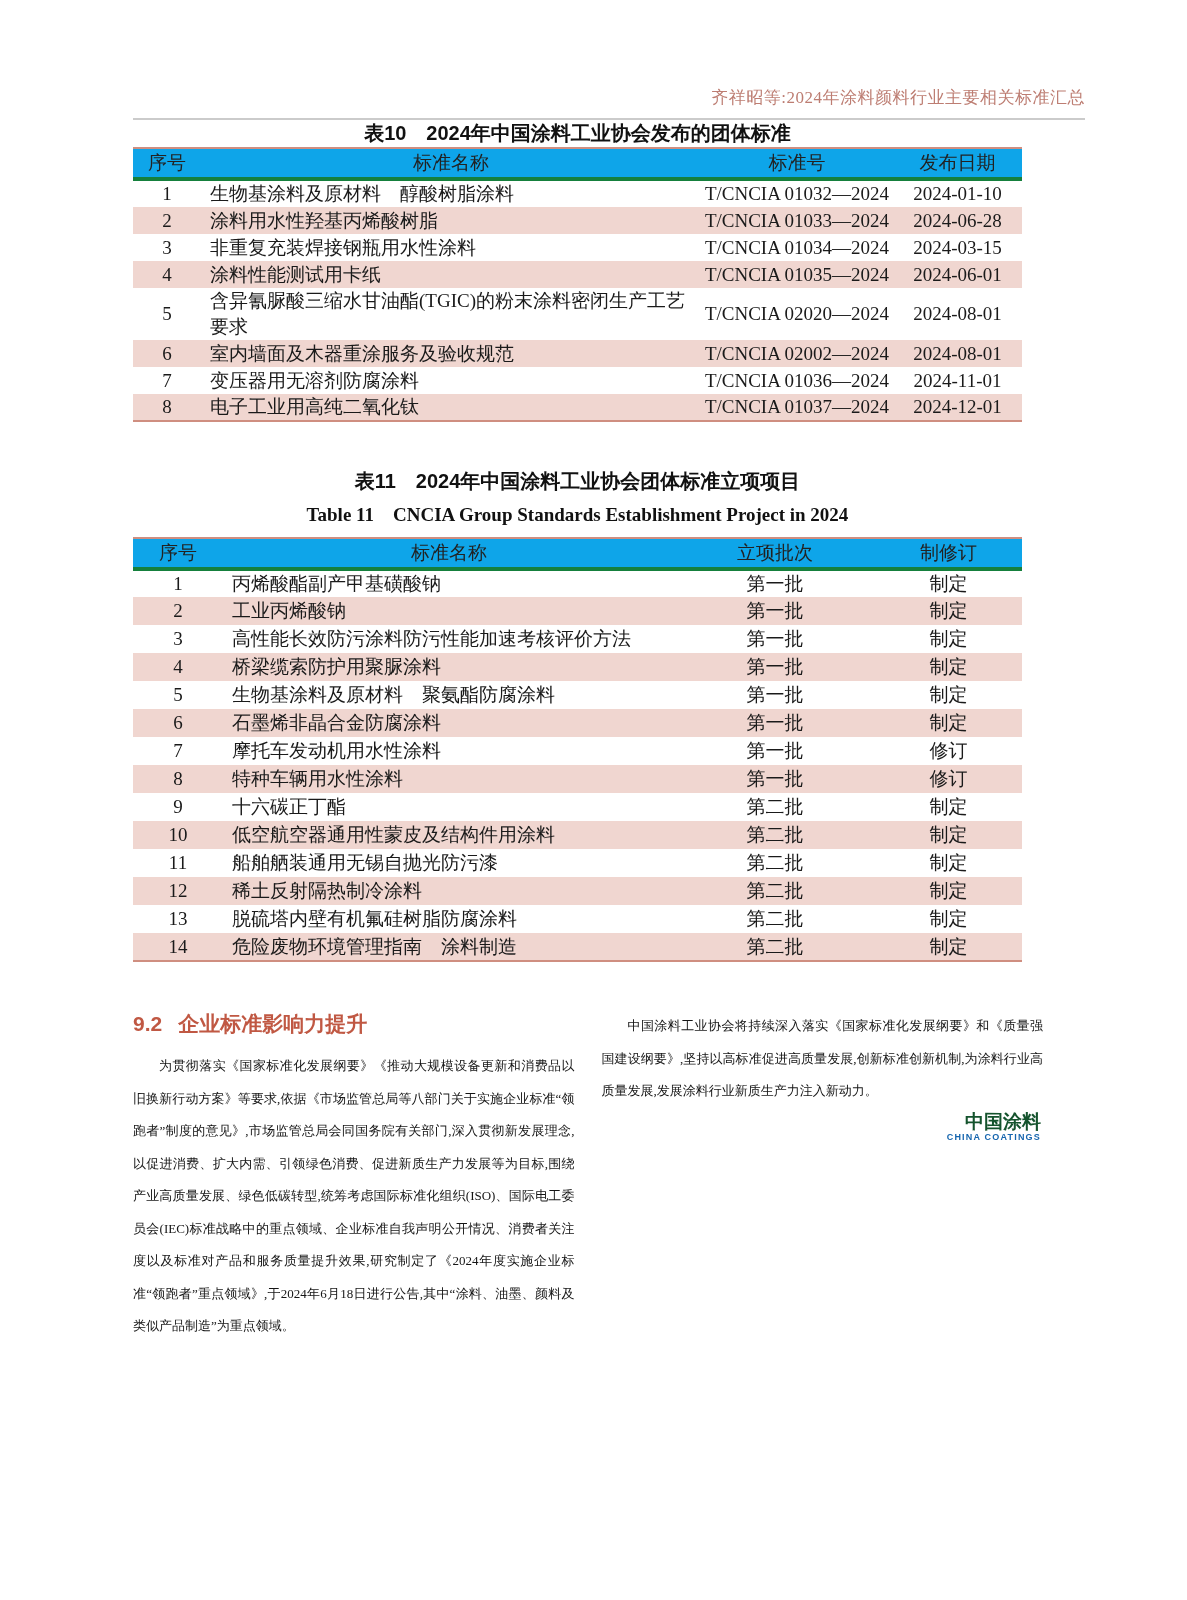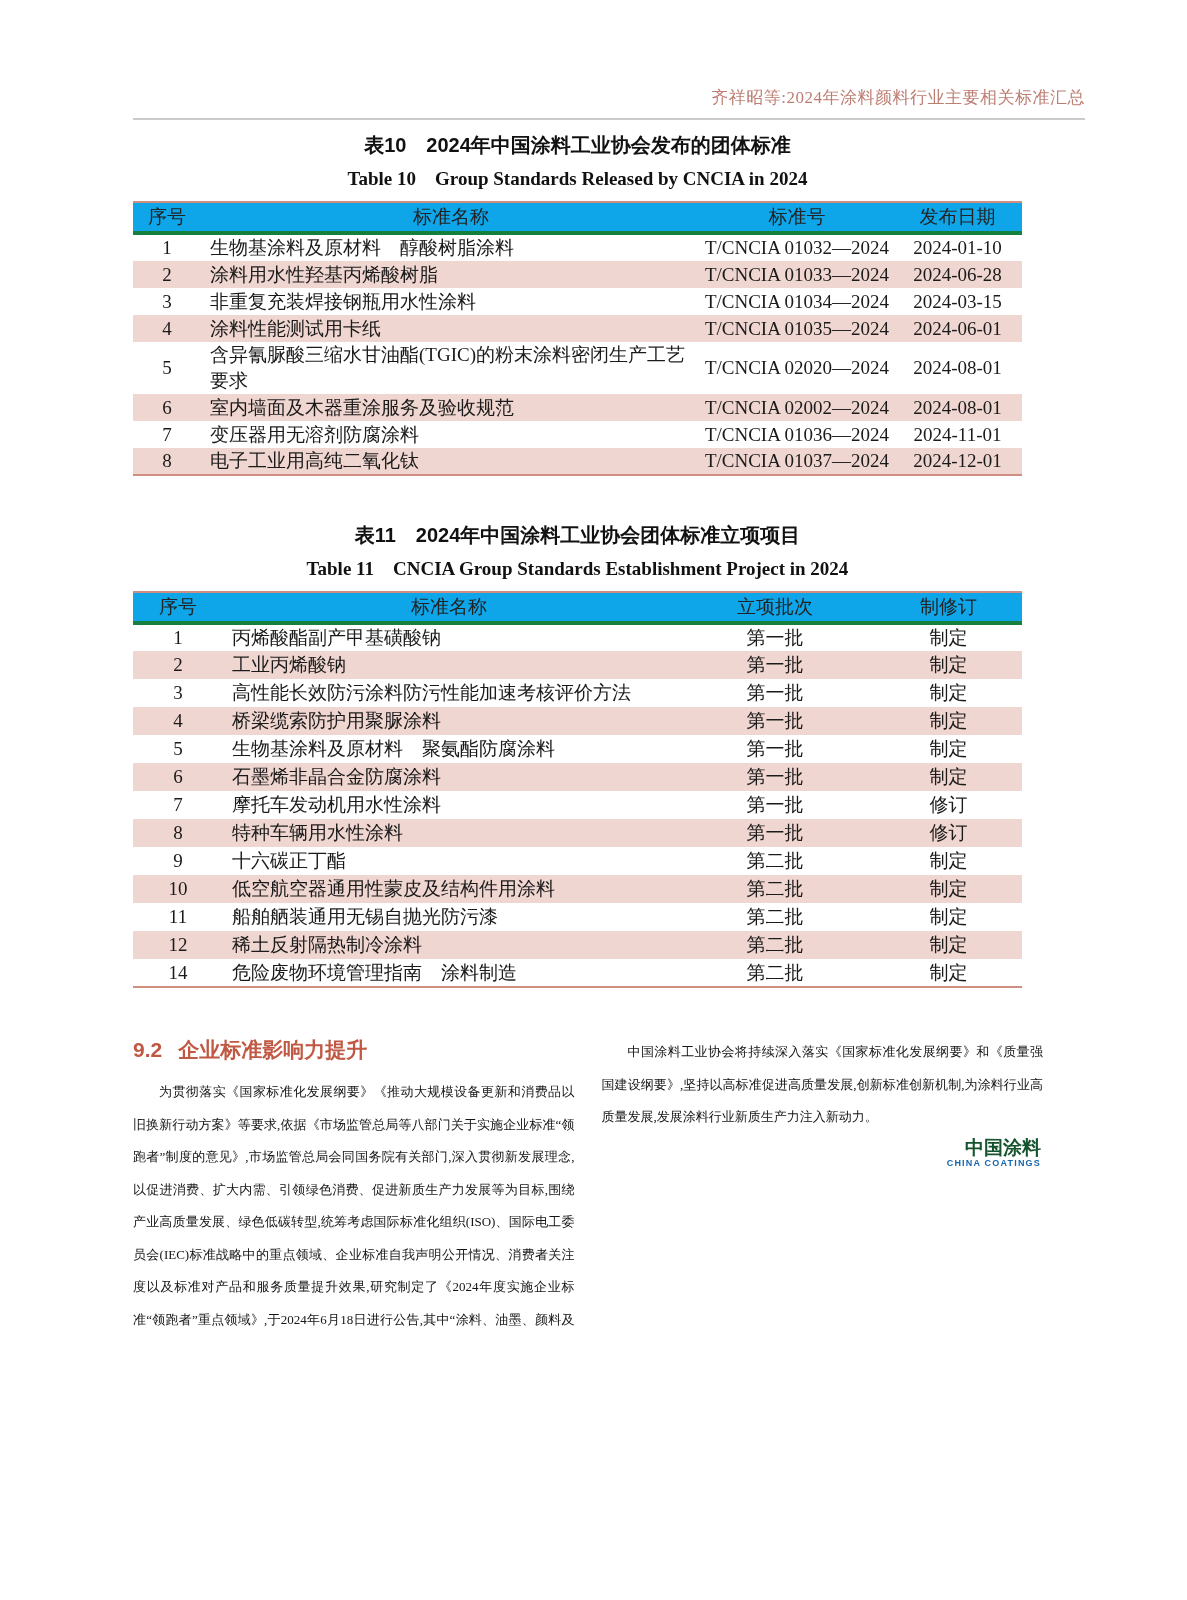--- a/index.html
+++ b/index.html
@@ -22,21 +22,21 @@
     font-size:17px;
     letter-spacing:0.5px;
   }
   .head-rule { margin-top:9px; border-bottom:2px solid #cbcbcb; }
 
   
   .tbl-title-cn {
     width:889px; text-align:center;
     font-family:"Liberation Sans", sans-serif;
     font-weight:bold; font-size:20px; color:#111;
-    margin-top:12px;
+    margin-top:0;
   }
   .tbl-title-en {
     width:889px; text-align:center;
     font-family:"Liberation Serif", serif;
     font-weight:bold; font-size:19px; color:#111;
     margin:7px 0 9px;
   }
   .t11-gap { margin-top:46px; }
 
   
@@ -110,21 +110,20 @@
 </head>
 <body>
 
 <div class="page">
   <div class="content">
 
     <div class="running-head">齐祥昭等:2024年涂料颜料行业主要相关标准汇总</div>
     <div class="head-rule"></div>
 
     <div class="tbl-title-cn">表10　2024年中国涂料工业协会发布的团体标准</div>
-    <div class="tbl-title-en">Table 10　Group Standards Released by CNCIA in 2024</div>
     <table id="table10">
       <thead>
           <tr>
             <th class="c0">序号</th>
             <th class="c1">标准名称</th>
             <th class="c2">标准号</th>
             <th class="c3">发布日期</th>
           </tr>
         </thead>
       <tbody>
@@ -253,20 +252,26 @@
           </tr>
           <tr>
             <td class="c0">11</td>
             <td class="c1">船舶舾装通用无锡自抛光防污漆</td>
             <td class="c2">第二批</td>
             <td class="c3">制定</td>
           </tr>
           <tr>
             <td class="c0">12</td>
             <td class="c1">稀土反射隔热制冷涂料</td>
+            <td class="c2">第二批</td>
+            <td class="c3">制定</td>
+          </tr>
+          <tr>
+            <td class="c0">13</td>
+            <td class="c1">脱硫塔内壁有机氟硅树脂防腐涂料</td>
             <td class="c2">第二批</td>
             <td class="c3">制定</td>
           </tr>
           <tr>
             <td class="c0">14</td>
             <td class="c1">危险废物环境管理指南　涂料制造</td>
             <td class="c2">第二批</td>
             <td class="c3">制定</td>
           </tr>
         </tbody>

